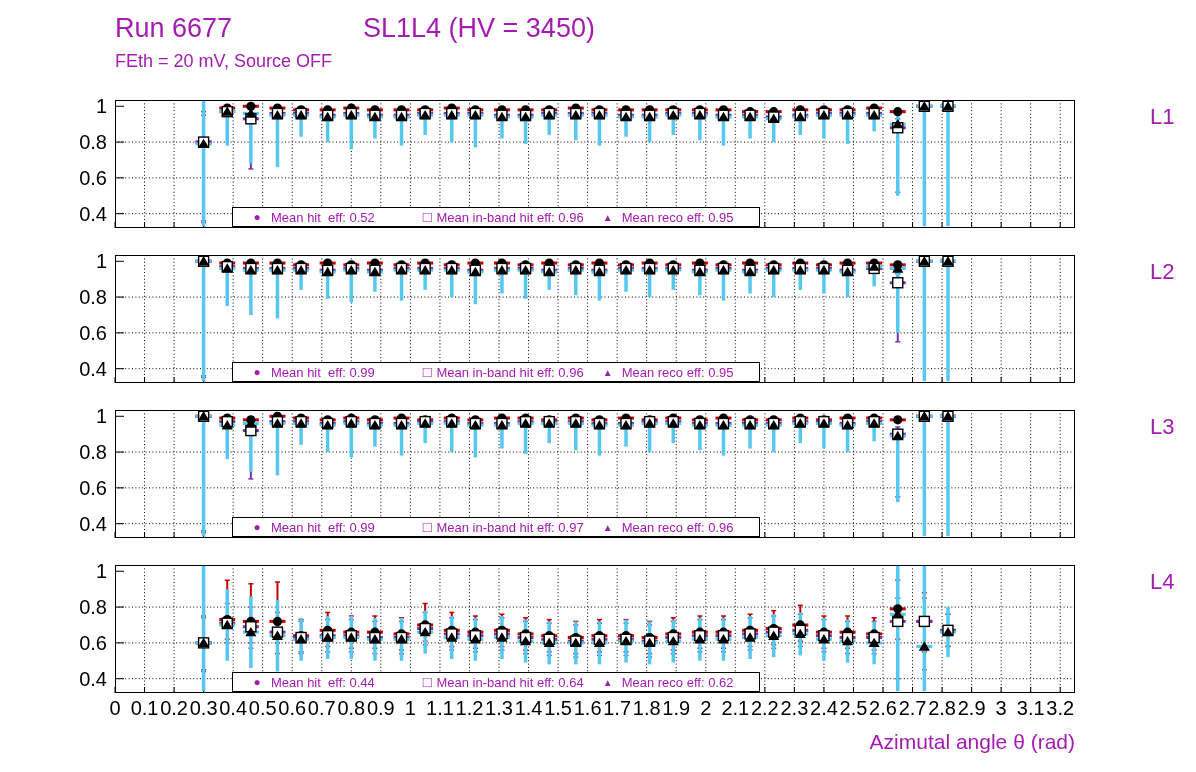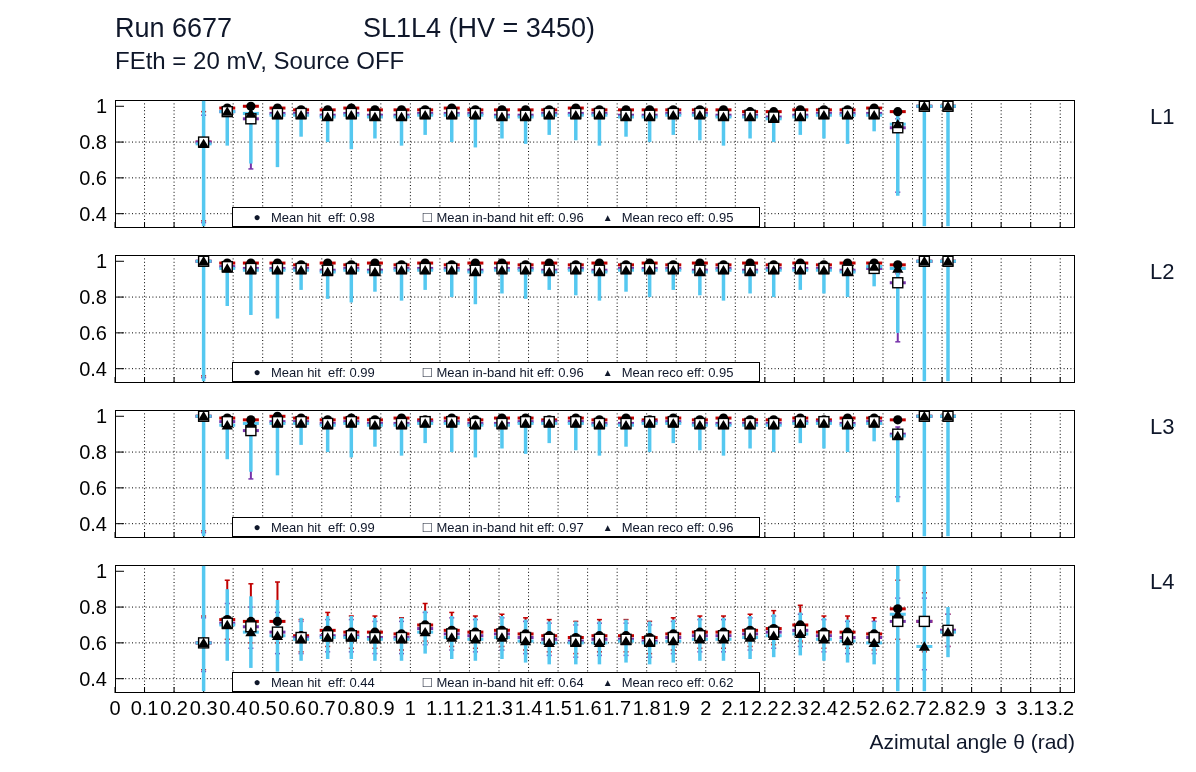--- a/index.html
+++ b/index.html
@@ -1,19 +1,19 @@
 <!DOCTYPE html>
 <html><head>
 <meta charset="utf-8">
 <style>
   html,body{margin:0;padding:0;background:#fff;}
   .screen{position:relative;width:1196px;height:772px;background:#ffffff;overflow:hidden;
-          font-family:"Liberation Sans",sans-serif;color:#0f172a;}
+          font-family:"Liberation Sans",sans-serif;color:#a21caf;}
   .title-span{position:absolute;top:13px;font-size:27px;line-height:30px;white-space:pre;}
-  .subtitle{position:absolute;top:46px;left:115px;font-size:24px;line-height:30px;white-space:pre;}
+  .subtitle{position:absolute;top:46px;left:115px;font-size:18px;line-height:30px;white-space:pre;}
   .panel-label{position:absolute;left:1142px;font-size:22px;margin-left:8px;}
   .axis-title{position:absolute;top:722px;right:121px;font-size:21px;white-space:pre;margin-top:8px;}
   .legend{position:absolute;left:232px;width:528px;height:20px;border:1px solid #000;background:#fff;
           display:flex;align-items:center;font-size:13px;box-sizing:border-box;}
   .legend-entry{flex:1;display:flex;align-items:center;padding-left:10px;overflow:hidden;}
   .legend-glyph{display:inline-block;width:28px;text-align:center;}
   .g-filled-circle{font-size:12px;}
   .g-open-square{font-size:15px;margin-top:-2px;}
   .g-filled-triangle{font-size:10px;}
   .legend-label{white-space:pre;}
@@ -409,21 +409,21 @@
           <path d="M 847.5538461538462 10.016783216783214 L 853.1538461538462 19.416783216783212 L 841.9538461538461 19.416783216783212 Z" fill="#000000"></path>
           <path d="M 874.1384615384615 10.016783216783214 L 879.7384615384615 19.416783216783212 L 868.5384615384614 19.416783216783212 Z" fill="#000000"></path>
           <path d="M 897.7692307692307 18.967832167832157 L 903.3692307692307 28.367832167832155 L 892.1692307692307 28.367832167832155 Z" fill="#000000"></path>
           <path d="M 924.3538461538462 1.0657342657342523 L 929.9538461538463 10.465734265734252 L 918.7538461538462 10.465734265734252 Z" fill="#000000"></path>
           <path d="M 947.9846153846154 1.0657342657342523 L 953.5846153846154 10.465734265734252 L 942.3846153846154 10.465734265734252 Z" fill="#000000"></path>
         </g>
       </svg>
       <div class="legend" style="top: 207px;">
         <div class="legend-entry">
           <span class="legend-glyph g-filled-circle">●</span>
-          <span class="legend-label">Mean hit  eff: 0.98</span>
+          <span class="legend-label">Mean hit  eff: 0.52</span>
         </div>
         <div class="legend-entry">
           <span class="legend-glyph g-open-square">□</span>
           <span class="legend-label">Mean in-band hit eff: 0.96</span>
         </div>
         <div class="legend-entry">
           <span class="legend-glyph g-filled-triangle">▲</span>
           <span class="legend-label">Mean reco eff: 0.95</span>
         </div>
       </div>

